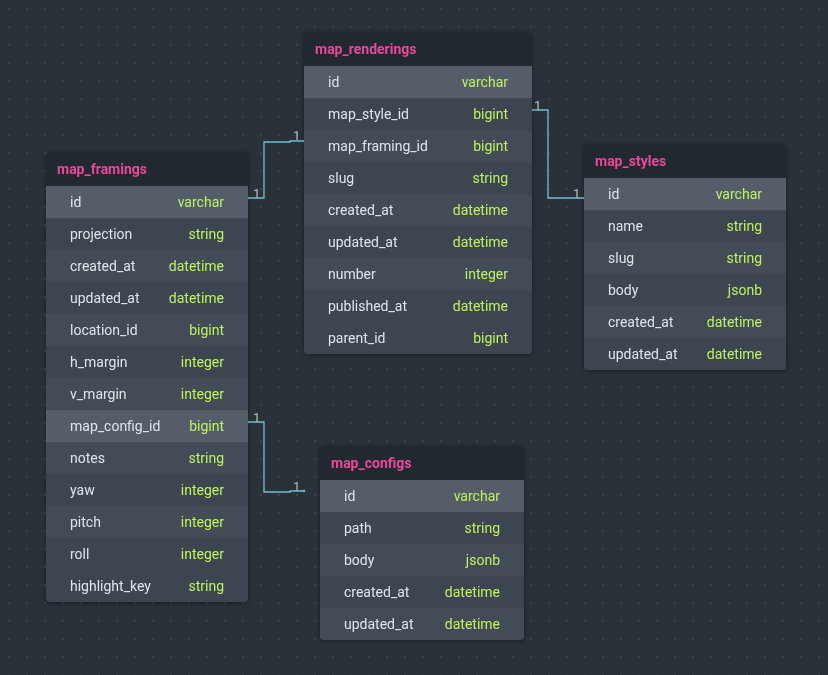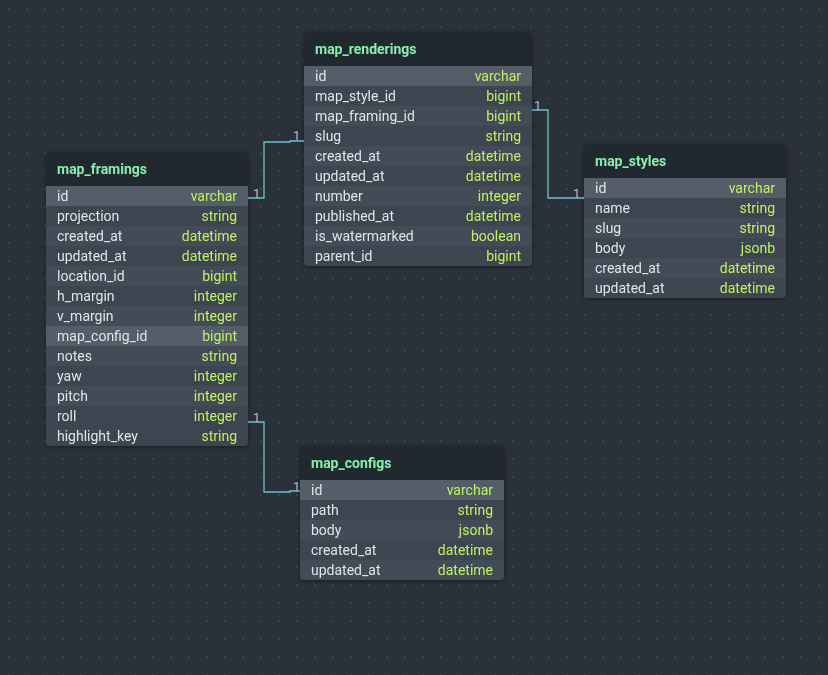--- a/index.html
+++ b/index.html
@@ -1,20 +1,20 @@
 <!DOCTYPE html>
 <html><head>
 <meta charset="utf-8">
 <style>
   html,body{margin:0;padding:0;width:828px;height:675px;overflow:hidden;font-family:-apple-system,BlinkMacSystemFont,"Segoe UI",Roboto,Helvetica,Arial,sans-serif;font-size:14px;color:#d9dde2;background:#2a3139}
   
   body{background-image:radial-gradient(circle,#3a424b 1px,transparent 1px);background-size:18px 18px;background-position:0 0}
   .table{position:absolute;background:#3b434d;border-radius:4px;box-shadow:0 1px 4px rgba(0,0,0,.4);overflow:hidden}
-  .thead{background:#222830;font-weight:700;color:#86efac;padding:9px 11px}
-  .row{display:flex;justify-content:space-between;align-items:center;height:20px;padding:0 11px;background:#434b56}
+  .thead{background:#222830;font-weight:700;color:#ec4899;padding:9px 11px}
+  .row{display:flex;justify-content:space-between;align-items:center;height:32px;padding:0 24px;background:#434b56}
   .row.alt{background:#3d4550}
   .row.sel{background:#555d68}
   .colname{color:#e0e5ea}
   .coltype{color:#bef264}
   .rel-label{position:absolute;font-size:13px;color:#b8bec7}
   svg.connectors{position:absolute;left:0;top:0;width:828px;height:675px;pointer-events:none}
   svg.connectors path{fill:none;stroke:#6fbfcf;stroke-width:1.3}
 </style>
 </head>
 <body>
@@ -113,30 +113,26 @@
       <span class="coltype">datetime</span>
     </div>
     <div class="row">
       <span class="colname">number</span>
       <span class="coltype">integer</span>
     </div>
     <div class="row alt">
       <span class="colname">published_at</span>
       <span class="coltype">datetime</span>
     </div>
-    <div class="row">
-      <span class="colname">is_watermarked</span>
-      <span class="coltype">boolean</span>
-    </div>
     <div class="row alt">
       <span class="colname">parent_id</span>
       <span class="coltype">bigint</span>
     </div>
   </div>
-<div class="table" style="left: 300px; top: 446px; width: 204px;">
+<div class="table" style="left: 320px; top: 446px; width: 204px;">
     <div class="thead">map_configs</div>
     <div class="row sel">
       <span class="colname">id</span>
       <span class="coltype">varchar</span>
     </div>
     <div class="row alt">
       <span class="colname">path</span>
       <span class="coltype">string</span>
     </div>
     <div class="row">

